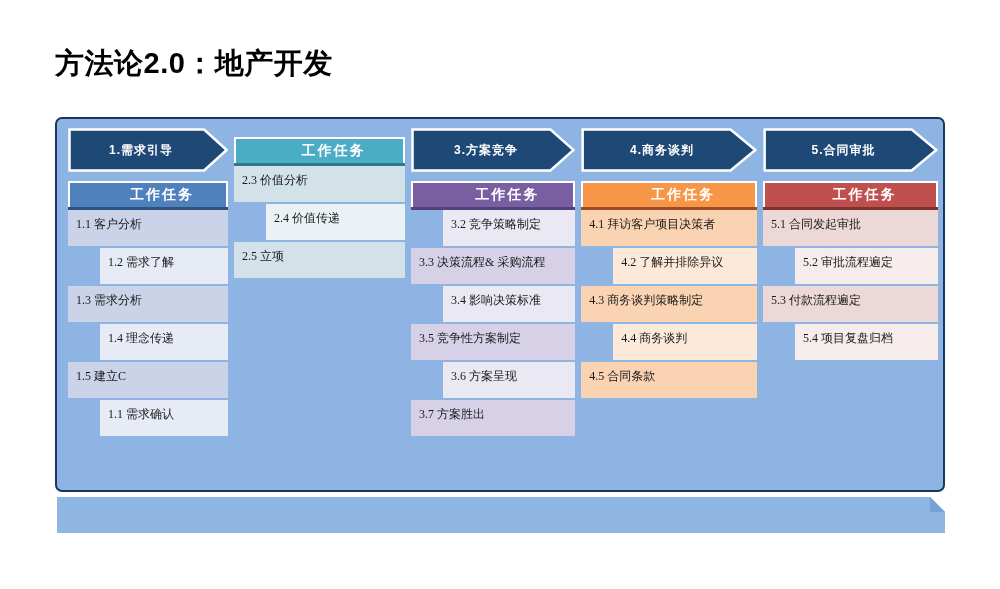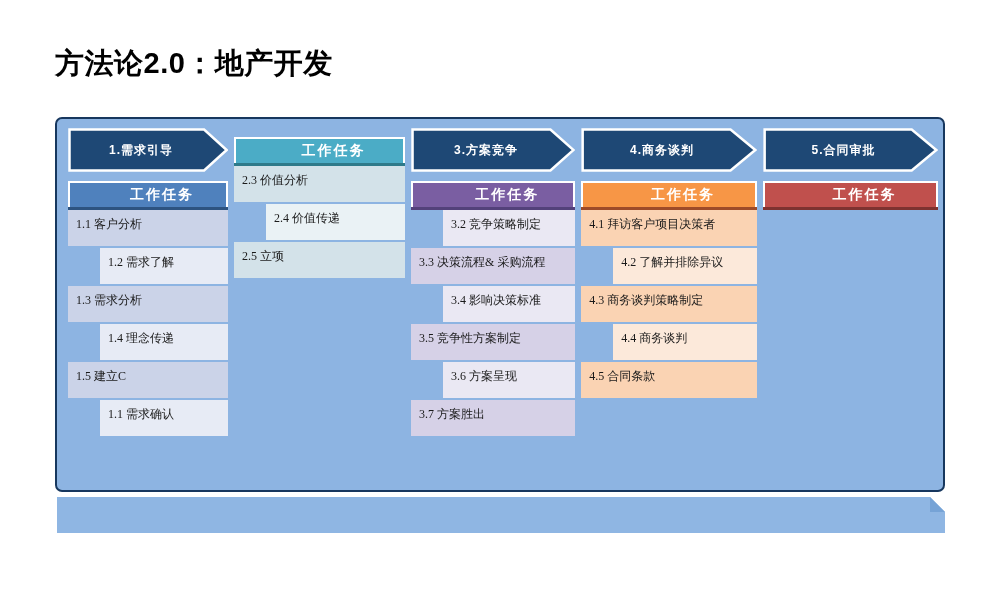--- a/index.html
+++ b/index.html
@@ -146,17 +146,23 @@
     <div class="arrow">
       <svg viewBox="0 0 160 44" preserveAspectRatio="none">
         <polygon points="1.5,1.5 136,1.5 158.5,22 136,42.5 1.5,42.5" stroke="#ffffff" stroke-width="2.5" stroke-linejoin="miter" vector-effect="non-scaling-stroke" fill="#1E4875"></polygon>
       </svg>
       <div class="arrow-label">5.合同审批</div>
     </div>
     <div class="hdr">
       <span class="hdr-label">工作任务</span>
     </div>
     <div class="hdr-underline"></div>
+    <div class="tasks">
+          <div class="task">5.1 合同发起审批</div>
+          <div class="task alt">5.2 审批流程遍定</div>
+          <div class="task">5.3 付款流程遍定</div>
+          <div class="task alt">5.4 项目复盘归档</div>
+        </div>
   </div>
 </div>
   <div class="bottom-strip"></div>
   <div class="corner-fold"></div>
 </div>
 
 </body></html>

